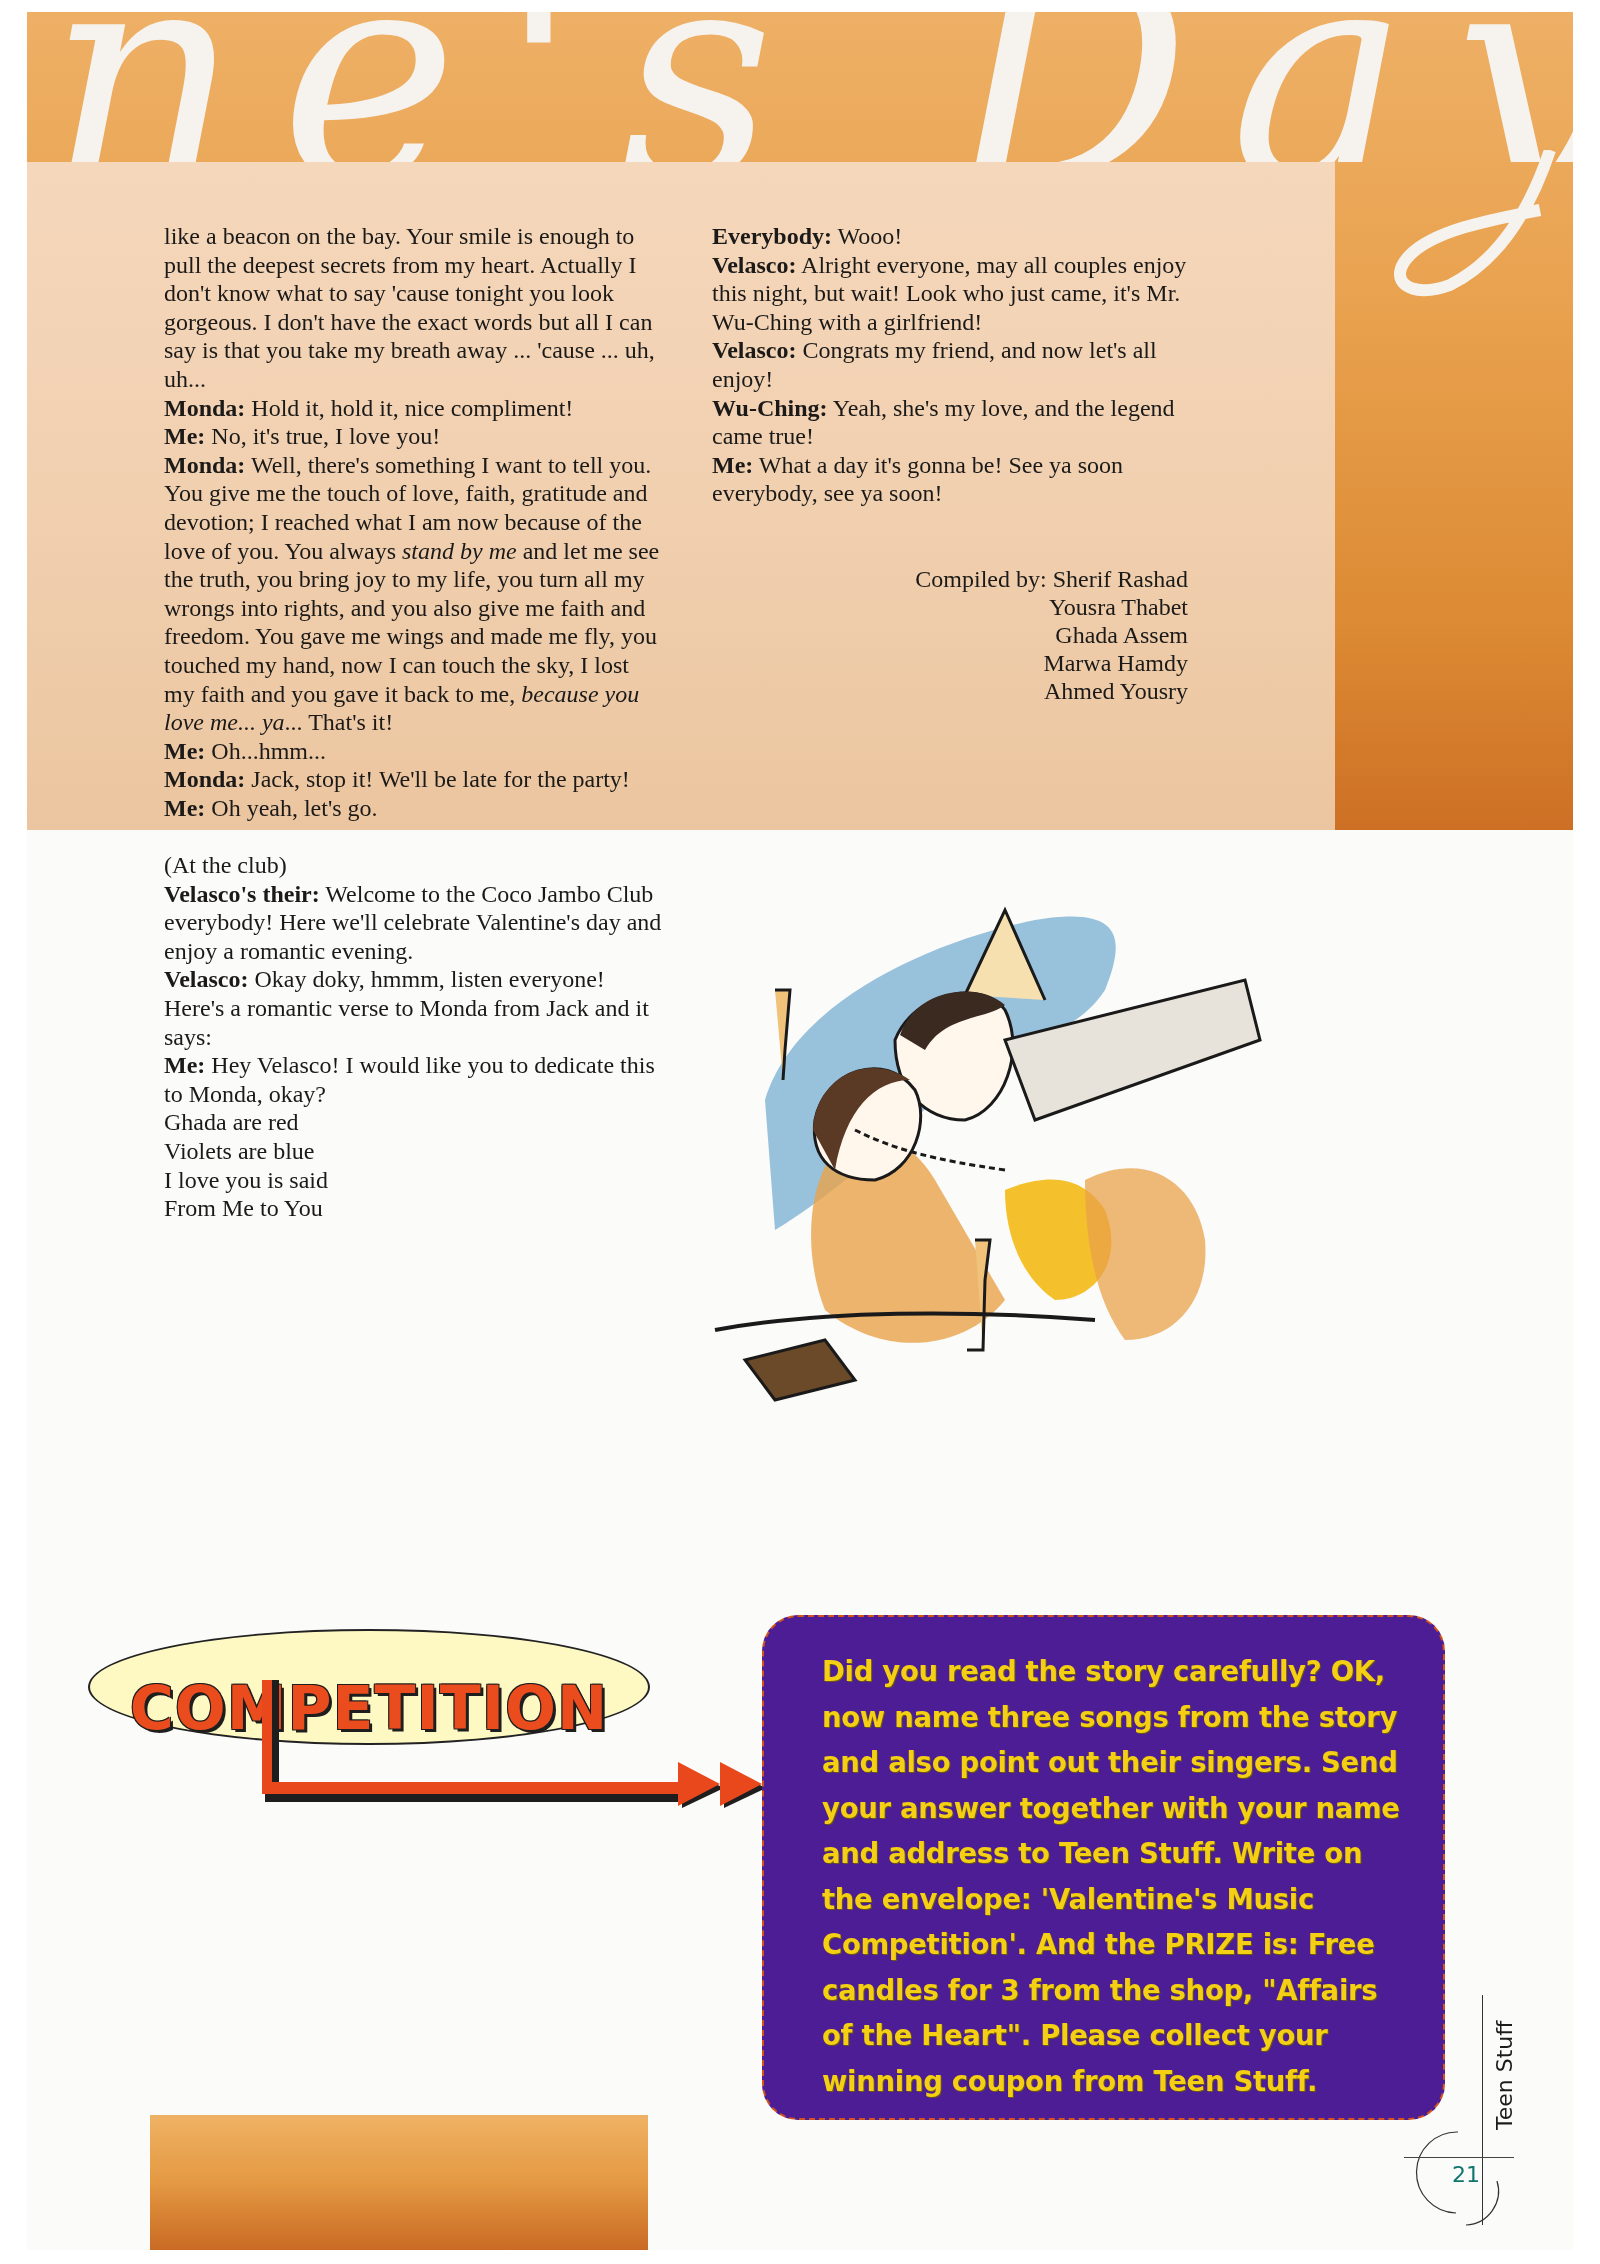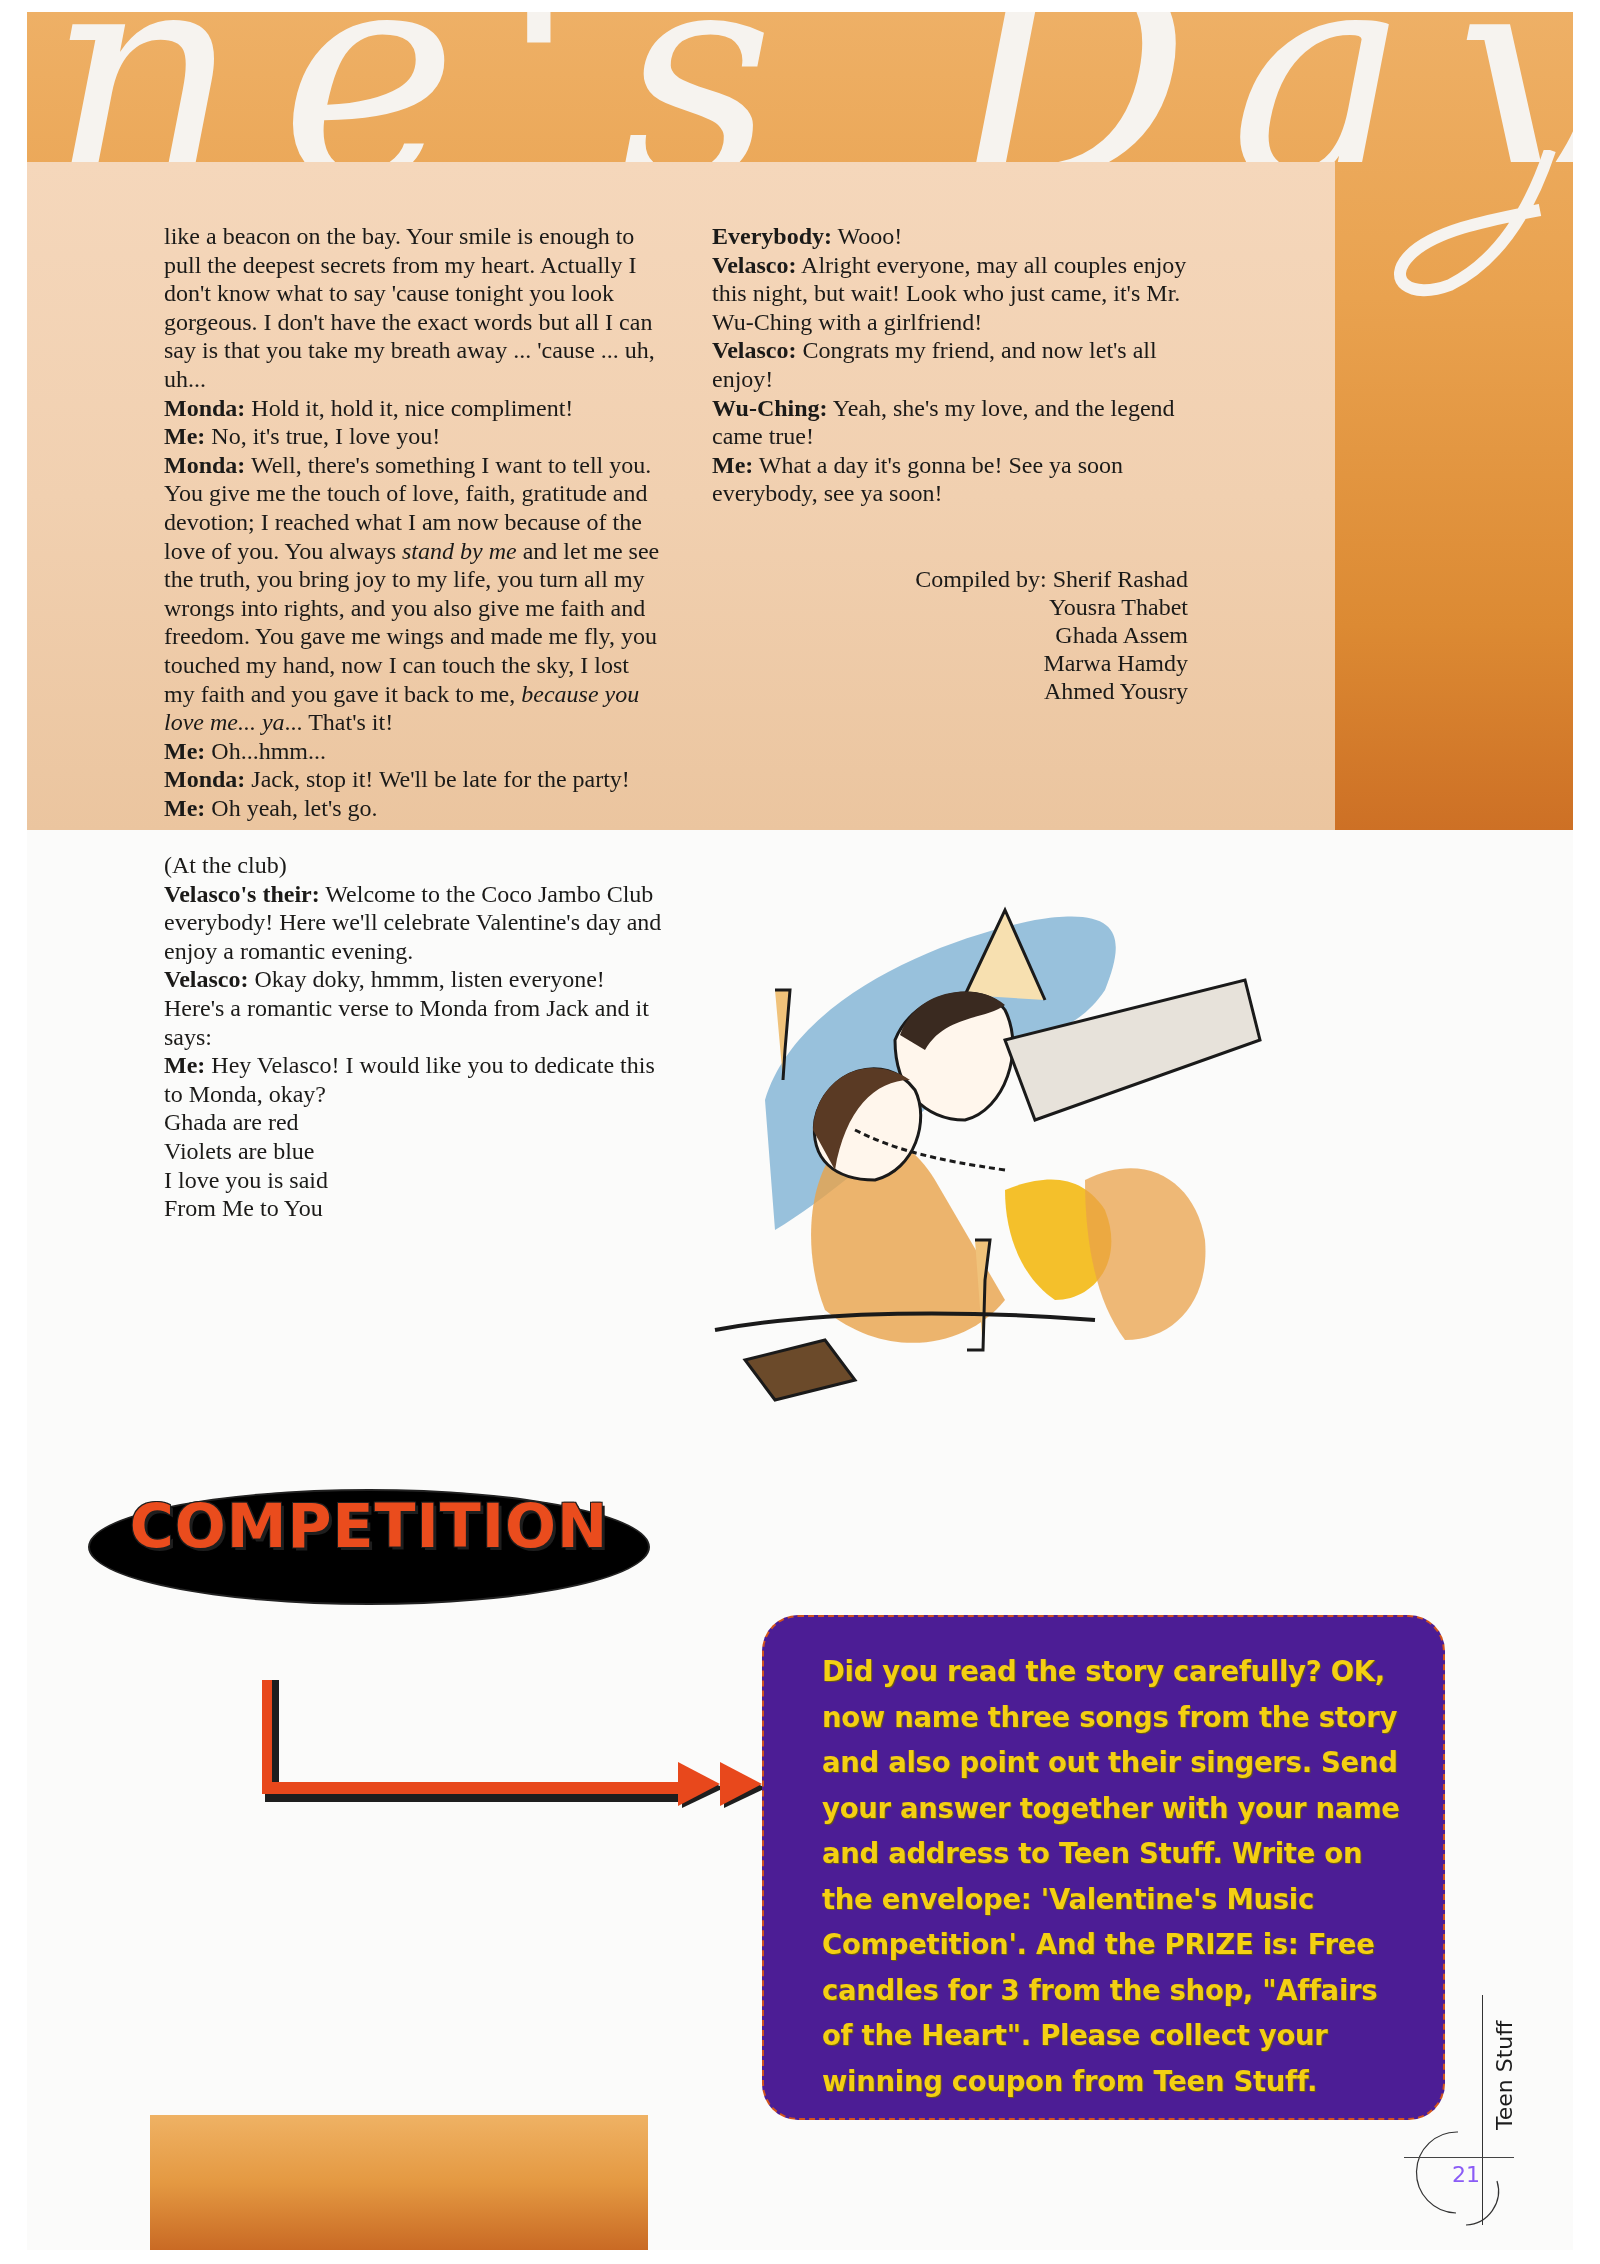--- a/index.html
+++ b/index.html
@@ -22,23 +22,23 @@
   .col-left { left:164px; top:222px; width:500px; }
   .col-right { left:712px; top:222px; width:495px; }
   .gap { height:28.6px; }
 
   .credits { position:absolute; left:870px; top:565px; width:318px; text-align:right;
     font-size:24px; line-height:28px; }
   .credits .head { white-space:nowrap; }
 
   .illustration { position:absolute; left:705px; top:880px; width:560px; height:590px; }
 
-  .comp-oval { position:absolute; left:88px; top:1489px; width:562px; height:116px;
-    border-radius:50%; background:#000000; border:2px solid #222; box-sizing:border-box;
-    display:flex; align-items:flex-start; justify-content:center; }
+  .comp-oval { position:absolute; left:88px; top:1629px; width:562px; height:116px;
+    border-radius:50%; background:#fef9c3; border:2px solid #222; box-sizing:border-box;
+    display:flex; align-items:flex-end; justify-content:center; }
   .comp-oval span { font-family:"DejaVu Sans", sans-serif; font-weight:bold; font-size:60px;
     color:#ea4c1d; letter-spacing:1px; text-shadow:3px 3px 0 #1e1e1e, -1px -1px 0 #1e1e1e,
     1px -1px 0 #1e1e1e, -1px 1px 0 #1e1e1e; }
   .arrow { position:absolute; left:262px; top:1680px; width:520px; height:140px; }
 
   .comp-box { position:absolute; left:762px; top:1615px; width:683px; height:505px;
     background:#4c1d95; border-radius:36px; box-sizing:border-box;
     border:2px dashed #d2541c; padding:32px 30px 0 58px; }
   .comp-box p { margin:0; font-family:"DejaVu Sans", sans-serif; font-weight:bold;
     font-size:27.5px; line-height:45.5px; color:#f4cf13; letter-spacing:-0.3px;
@@ -47,21 +47,21 @@
   .bottom-block { position:absolute; left:150px; top:2115px; width:498px; height:135px;
     background:linear-gradient(180deg,#efb264 0%,#e49942 50%,#c96a24 100%); }
 
   .folio { position:absolute; left:1400px; top:1985px; width:120px; height:260px; }
   .folio .vline { position:absolute; left:82px; top:10px; width:1px; height:230px; background:#333; }
   .folio .hline { position:absolute; left:4px; top:172px; width:110px; height:1px; background:#444; }
   .folio .brand { position:absolute; left:84px; top:10px; width:40px; height:160px;
     writing-mode:vertical-rl; transform:rotate(180deg); font-family:"DejaVu Sans", sans-serif;
     font-size:22px; color:#1c1c1c; display:flex; align-items:center; justify-content:center; }
   .folio .num { position:absolute; left:44px; top:177px; width:36px; text-align:right;
-    font-family:"DejaVu Sans", sans-serif; font-size:22px; color:#8b5cf6; }
+    font-family:"DejaVu Sans", sans-serif; font-size:22px; color:#0f766e; }
   .folio svg { position:absolute; left:0; top:0; }
 </style>
 </head>
 <body>
 
 <div class="page"></div>
 
 <div class="orange-band"></div>
 <div class="title-clip">
   <div class="title-script">ne's Day</div>

